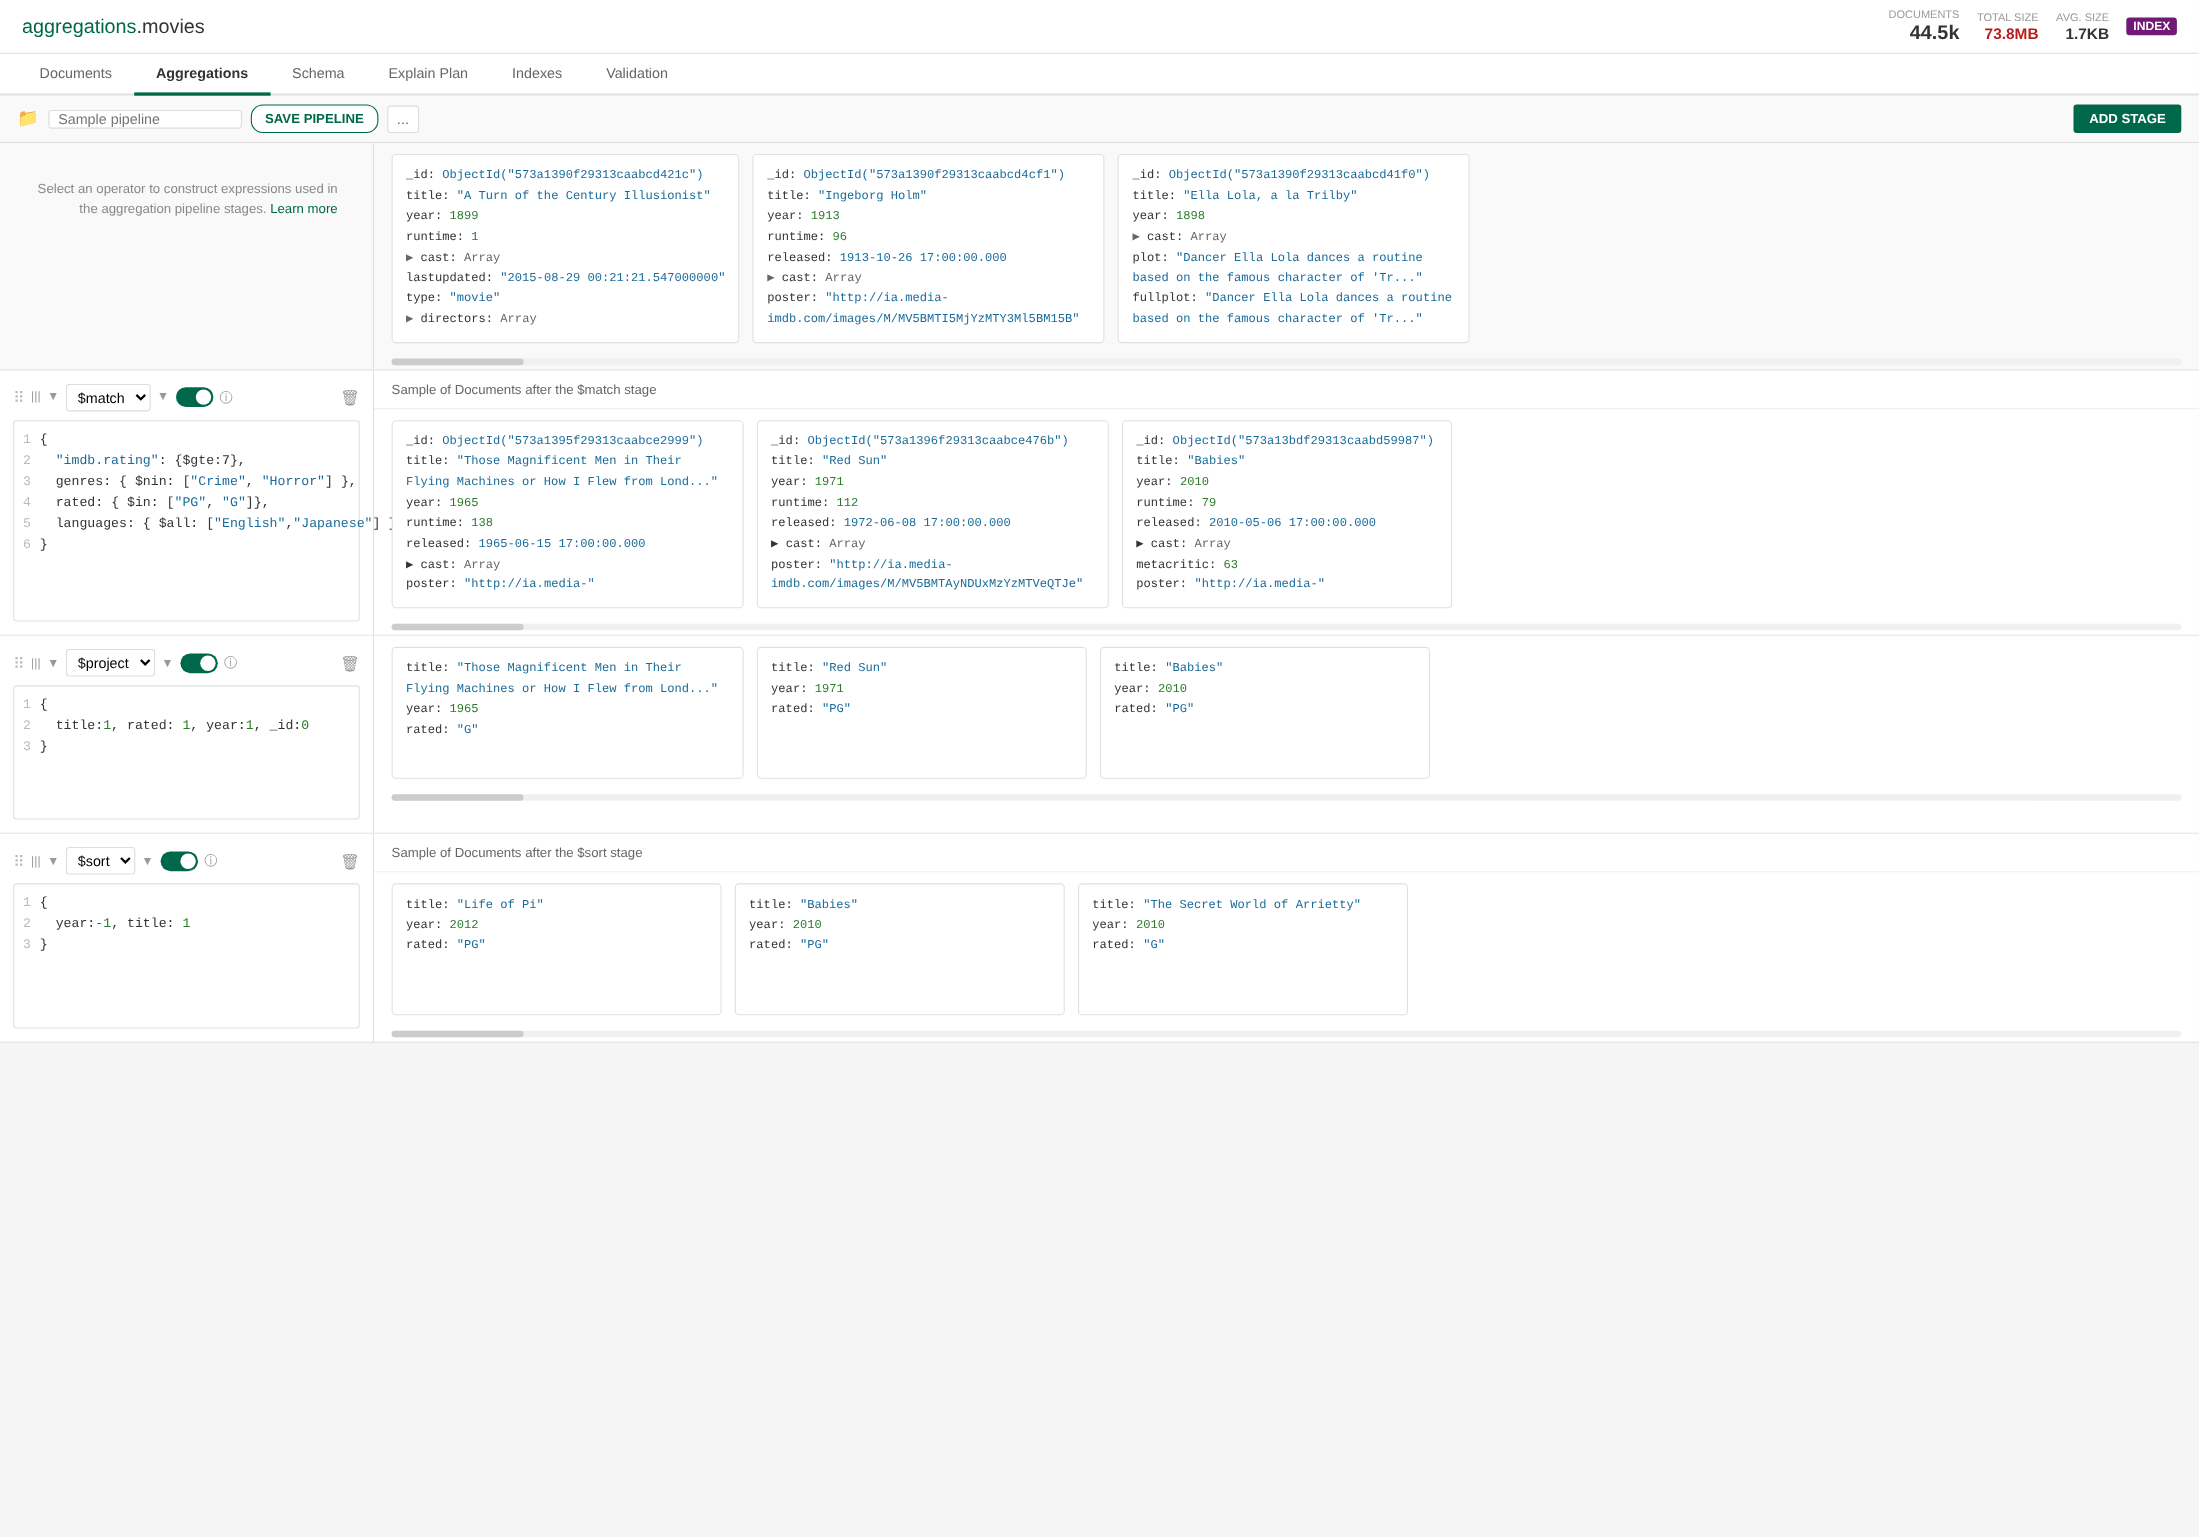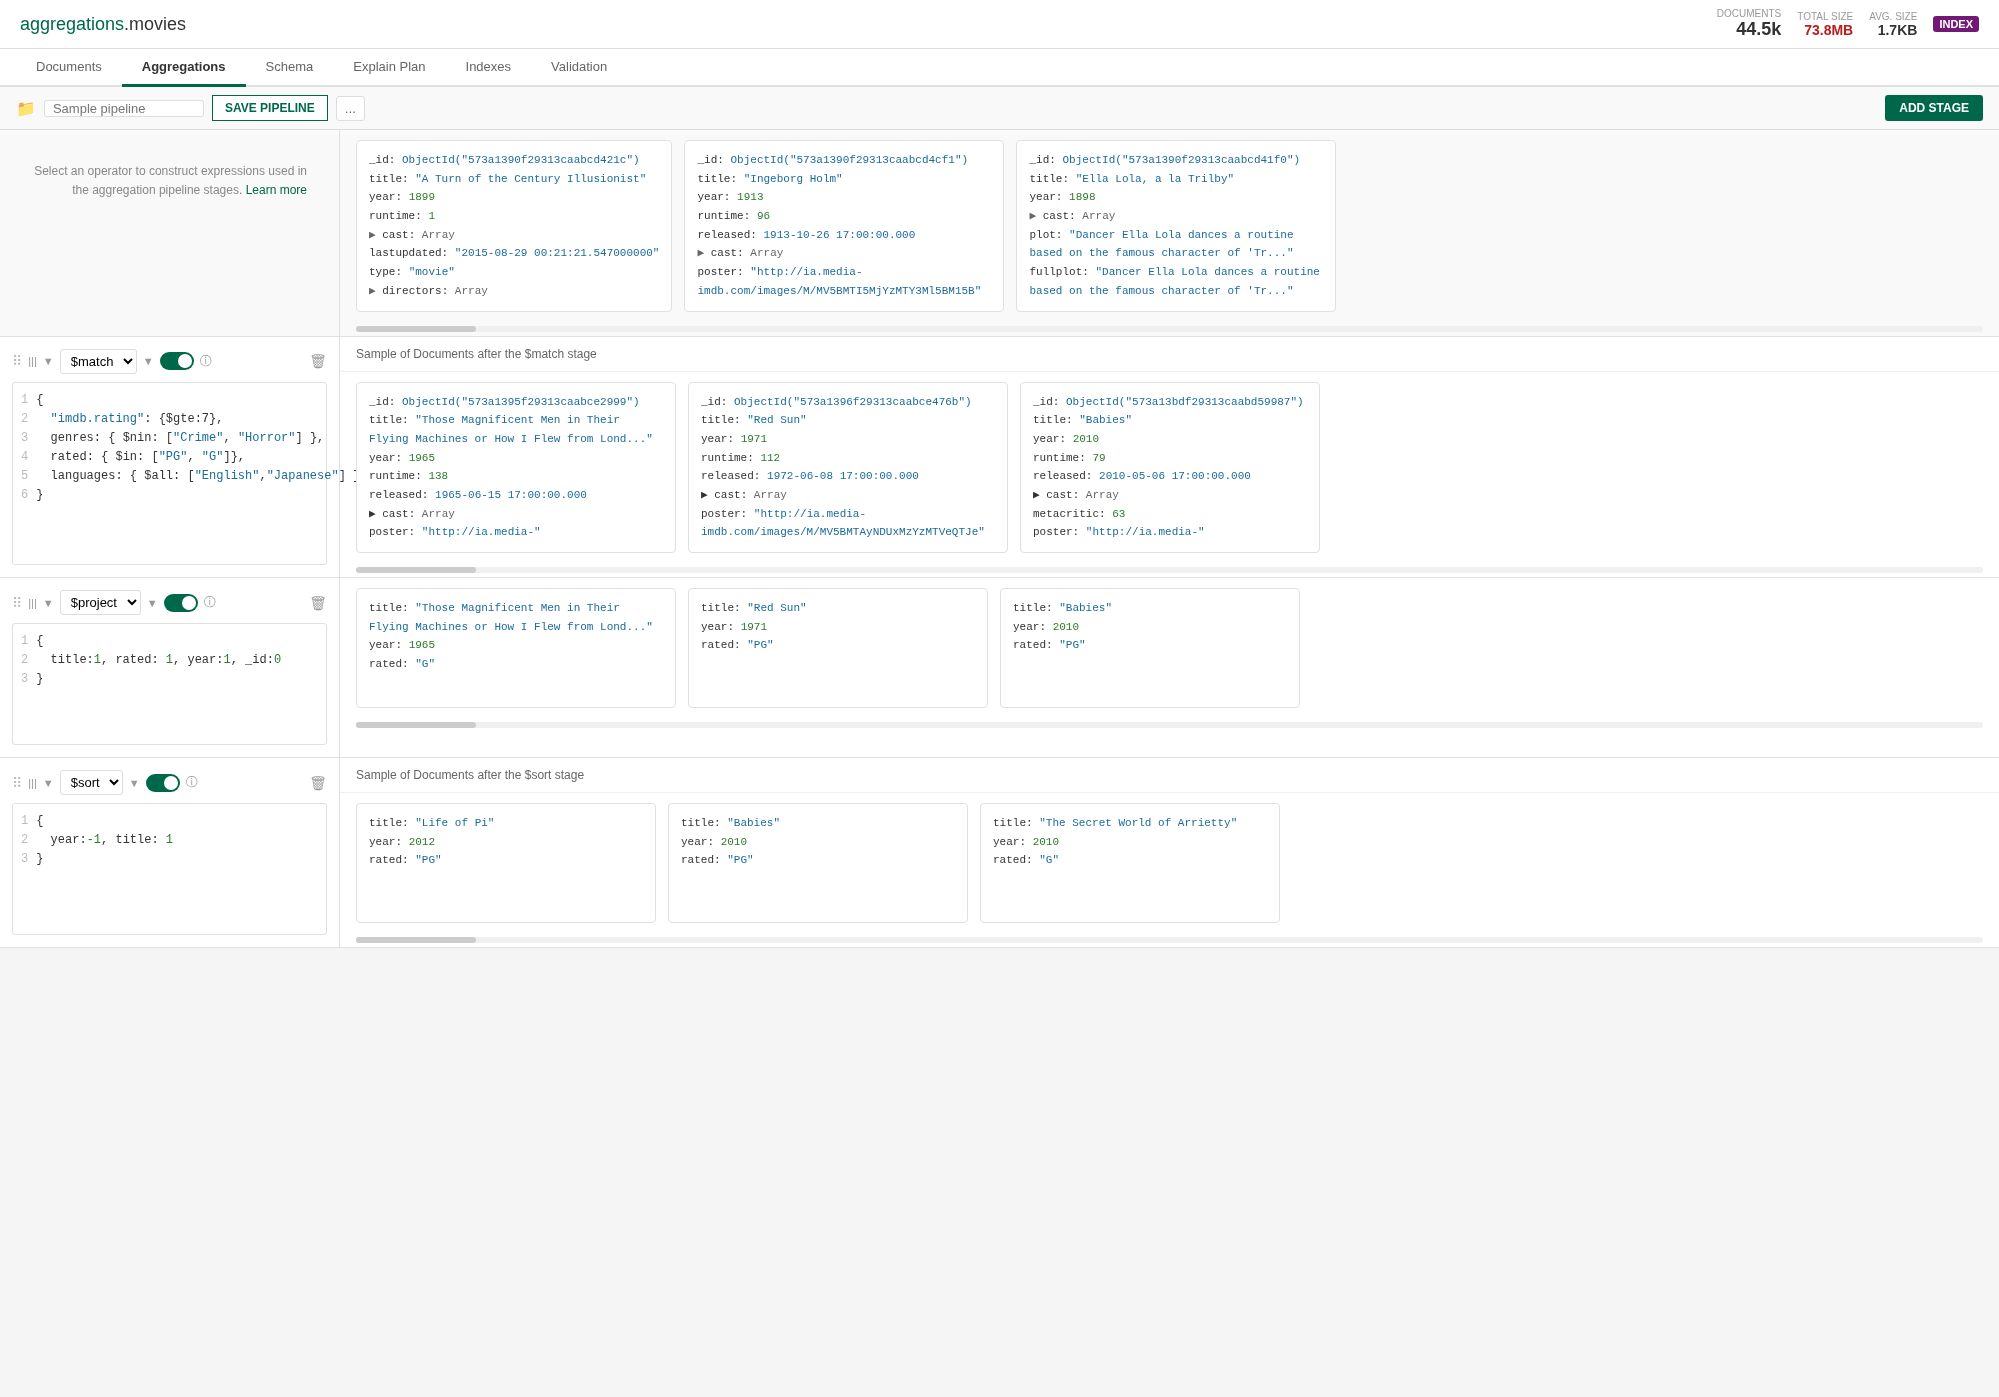--- a/index.html
+++ b/index.html
@@ -15,22 +15,22 @@
     .top-bar-right .index-badge { background: #701a75; color: #fff; padding: 2px 6px; border-radius: 3px; font-size: 11px; font-weight: bold; }
 
     
     .nav-tabs { display: flex; background: #fff; border-bottom: 2px solid #e0e0e0; padding: 0 16px; }
     .nav-tab { padding: 10px 20px; cursor: pointer; font-size: 13px; color: #666; border-bottom: 3px solid transparent; margin-bottom: -2px; }
     .nav-tab.active { color: #333; border-bottom-color: #00684a; font-weight: 600; }
 
     
     .toolbar { display: flex; align-items: center; gap: 8px; padding: 8px 16px; background: #f9f9f9; border-bottom: 1px solid #ddd; }
     .pipeline-icon { color: #888; font-size: 16px; cursor: pointer; }
-    .pipeline-name-input { border: 1px solid #ddd; padding: 0 8px; border-radius: 3px; font-size: 13px; width: 160px; background: #fff; }
-    .save-btn { background: #fff; border: 1px solid #00684a; color: #00684a; padding: 5px 12px; border-radius: 0; font-size: 12px; font-weight: bold; cursor: pointer; }
+    .pipeline-name-input { border: 1px solid #ddd; padding: 0 8px; border-radius: 3px; font-size: 13px; width: 176px; background: #fff; }
+    .save-btn { background: #fff; border: 1px solid #00684a; color: #00684a; padding: 5px 12px; border-radius: 11px; font-size: 12px; font-weight: bold; cursor: pointer; }
     .more-btn { border: 1px solid #ddd; background: #fff; padding: 4px 8px; border-radius: 3px; cursor: pointer; color: #666; }
     .add-stage-btn { background: #00684a; color: #fff; border: none; padding: 6px 14px; border-radius: 3px; font-size: 12px; font-weight: bold; cursor: pointer; margin-left: 38px; }
 
     
     .main { overflow-y: auto; height: calc(100vh - 110px); }
 
     
     .stage-row { display: flex; border-bottom: 1px solid #e0e0e0; background: #fff; min-height: 180px; }
     .stage-row.top-stage { background: #f9f9f9; }
 

